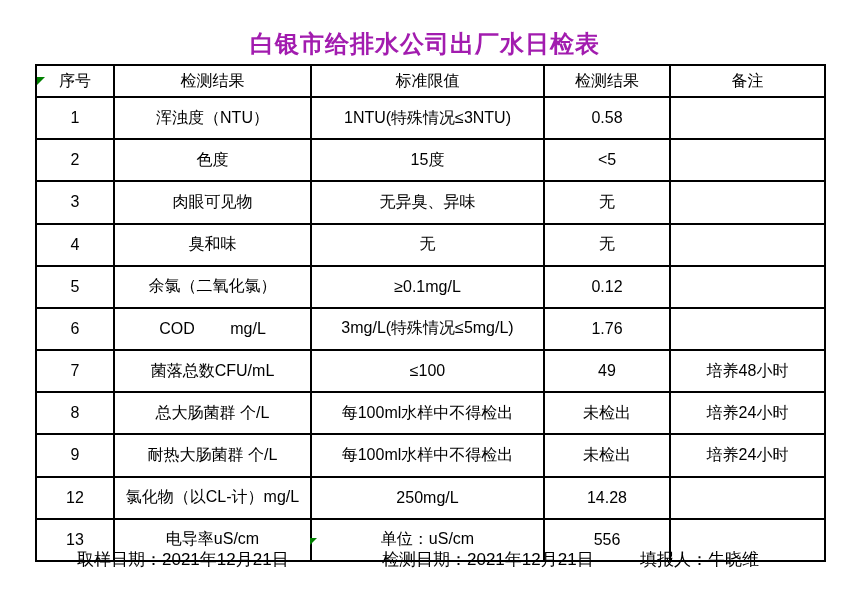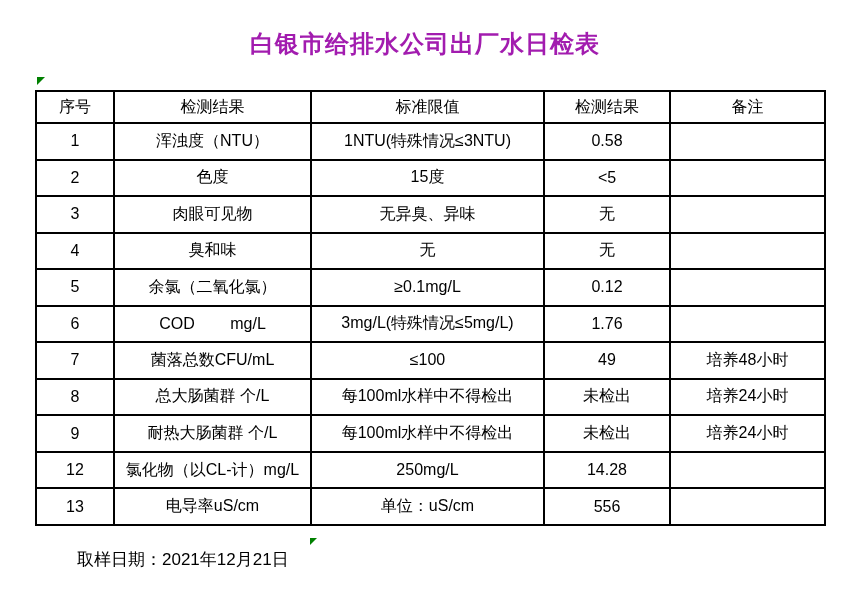--- a/index.html
+++ b/index.html
@@ -22,23 +22,23 @@
     width: 100%;
     text-align: center;
     font-size: 24px;
     font-weight: bold;
     letter-spacing: 1px;
     color: #a21caf;
   }
   table.inspection {
     position: absolute;
     left: 35px;
-    top: 90px;
+    top: 64px;
     width: 789px;
-    height: 436px;
+    height: 498px;
     border-collapse: collapse;
     table-layout: fixed;
   }
   table.inspection th,
   table.inspection td {
     border: 2px solid #000000;
     text-align: center;
     vertical-align: middle;
     font-size: 16px;
     font-weight: normal;
@@ -173,15 +173,17 @@
           <td></td>
         </tr>
       </tbody>
   </table>
 
   <div class="corner-marker marker-header"></div>
   <div class="corner-marker marker-below"></div>
 
   <div class="footer-line">
     <span class="footer-item footer-sampling">取样日期：2021年12月21日</span>
+    <span class="footer-item footer-testdate">检测日期：2021年12月21日</span>
+    <span class="footer-item footer-reporter">填报人：牛晓维</span>
   </div>
 
 </div>
 
 </body></html>

